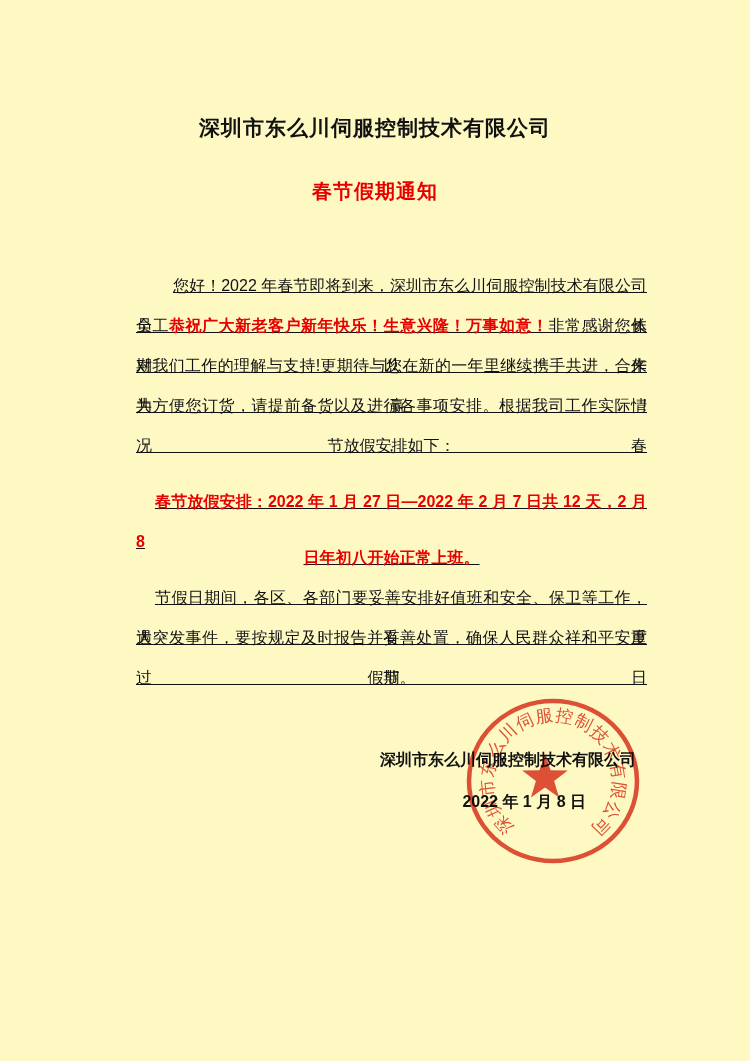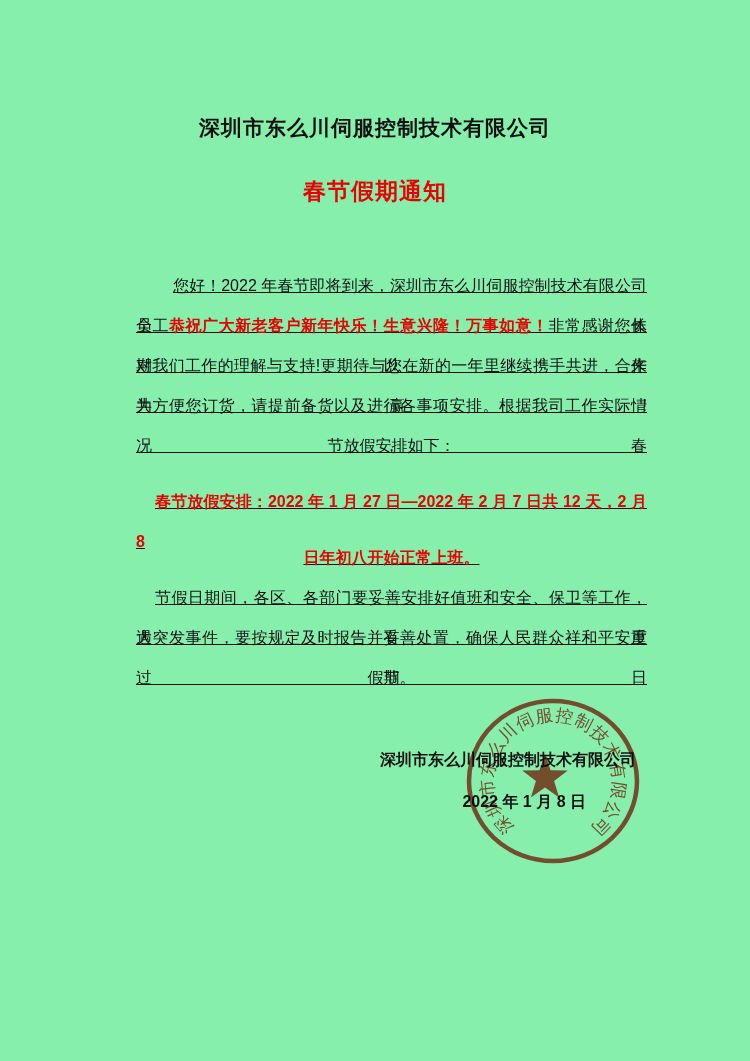--- a/index.html
+++ b/index.html
@@ -1,28 +1,28 @@
 <!DOCTYPE html>
 <html lang="zh"><head>
 <meta charset="utf-8">
 <style>
   html,body { margin:0; padding:0; background:#ffffff; }
   .page {
     position:relative; width:750px; height:1061px; margin:0 auto;
-    background:#86efac; overflow:hidden; color:#111111;
+    background:#fef9c3; overflow:hidden; color:#111111;
     font-family:"Liberation Sans", sans-serif;
   }
   .doc-title {
     position:absolute; top:112px; left:0; width:750px;
     text-align:center; font-size:21px; font-weight:bold;
     letter-spacing:1px; line-height:32px; color:#111111;
   }
   .doc-subtitle {
     position:absolute; top:175px; left:0; width:750px;
-    text-align:center; font-size:23px; font-weight:bold;
+    text-align:center; font-size:20px; font-weight:bold;
     letter-spacing:1px; line-height:32px; color:#e60000;
   }
   .greeting {
     position:absolute; top:227px; left:120px; width:512px;
     font-size:16px; font-weight:bold; line-height:36px; color:#111111;
   }
   .body-block {
     position:absolute; top:266px; left:136px; width:511px;
     font-size:16px; color:#111111;text-decoration:underline;
   }

